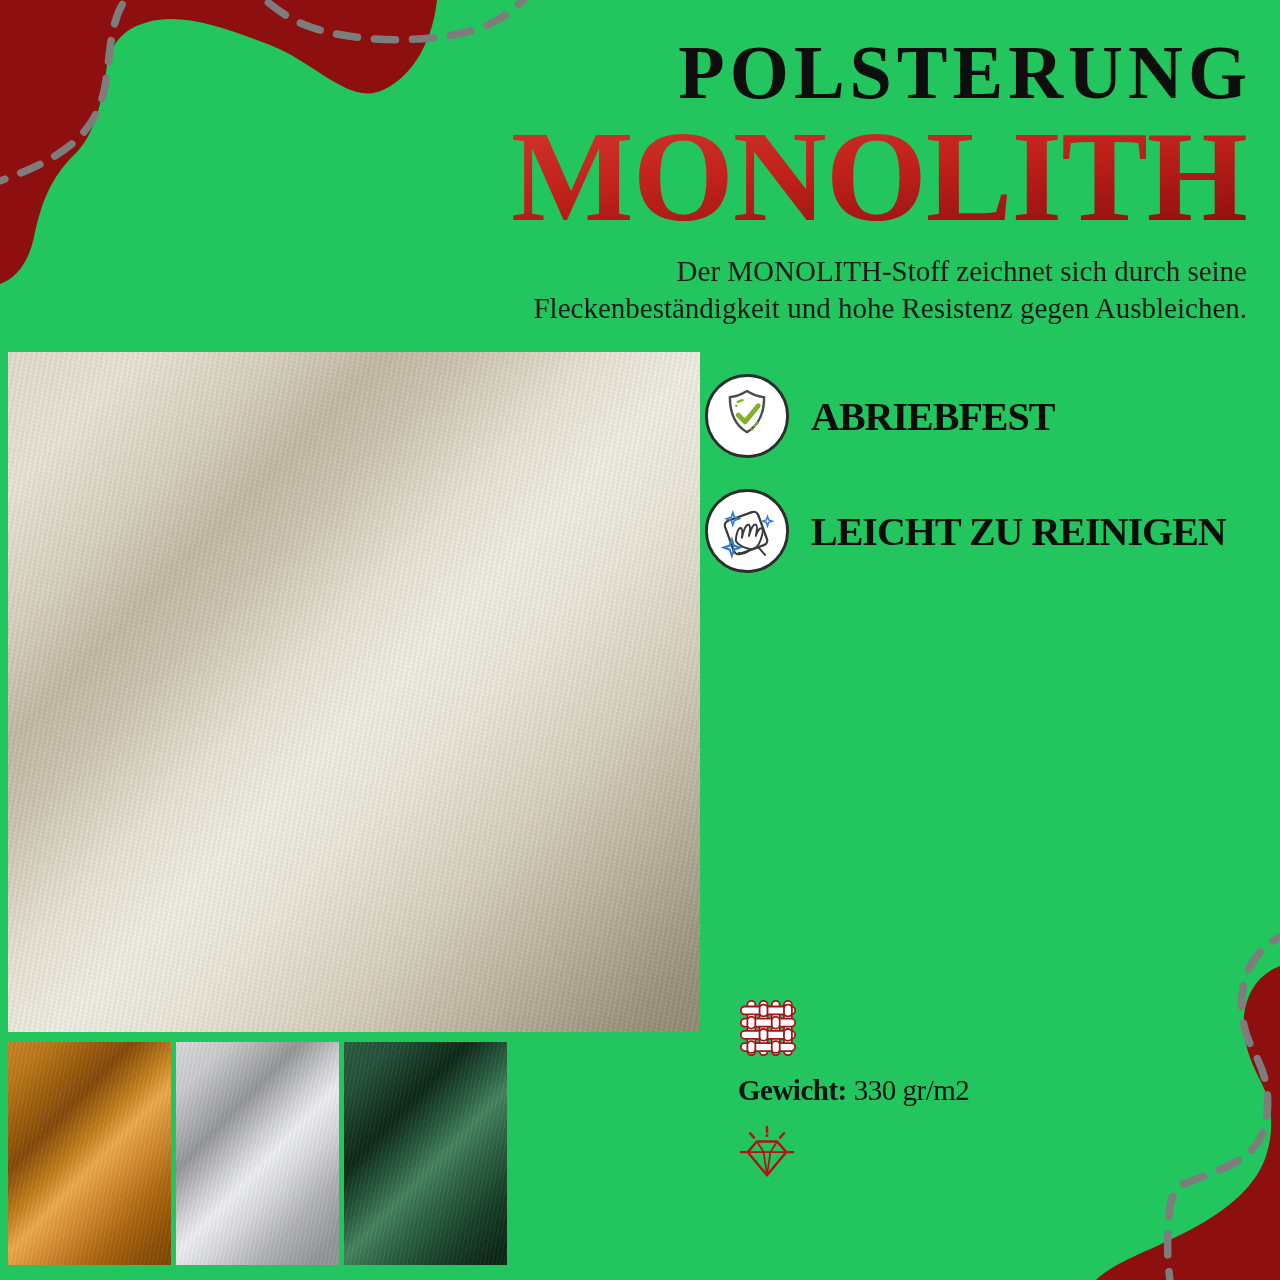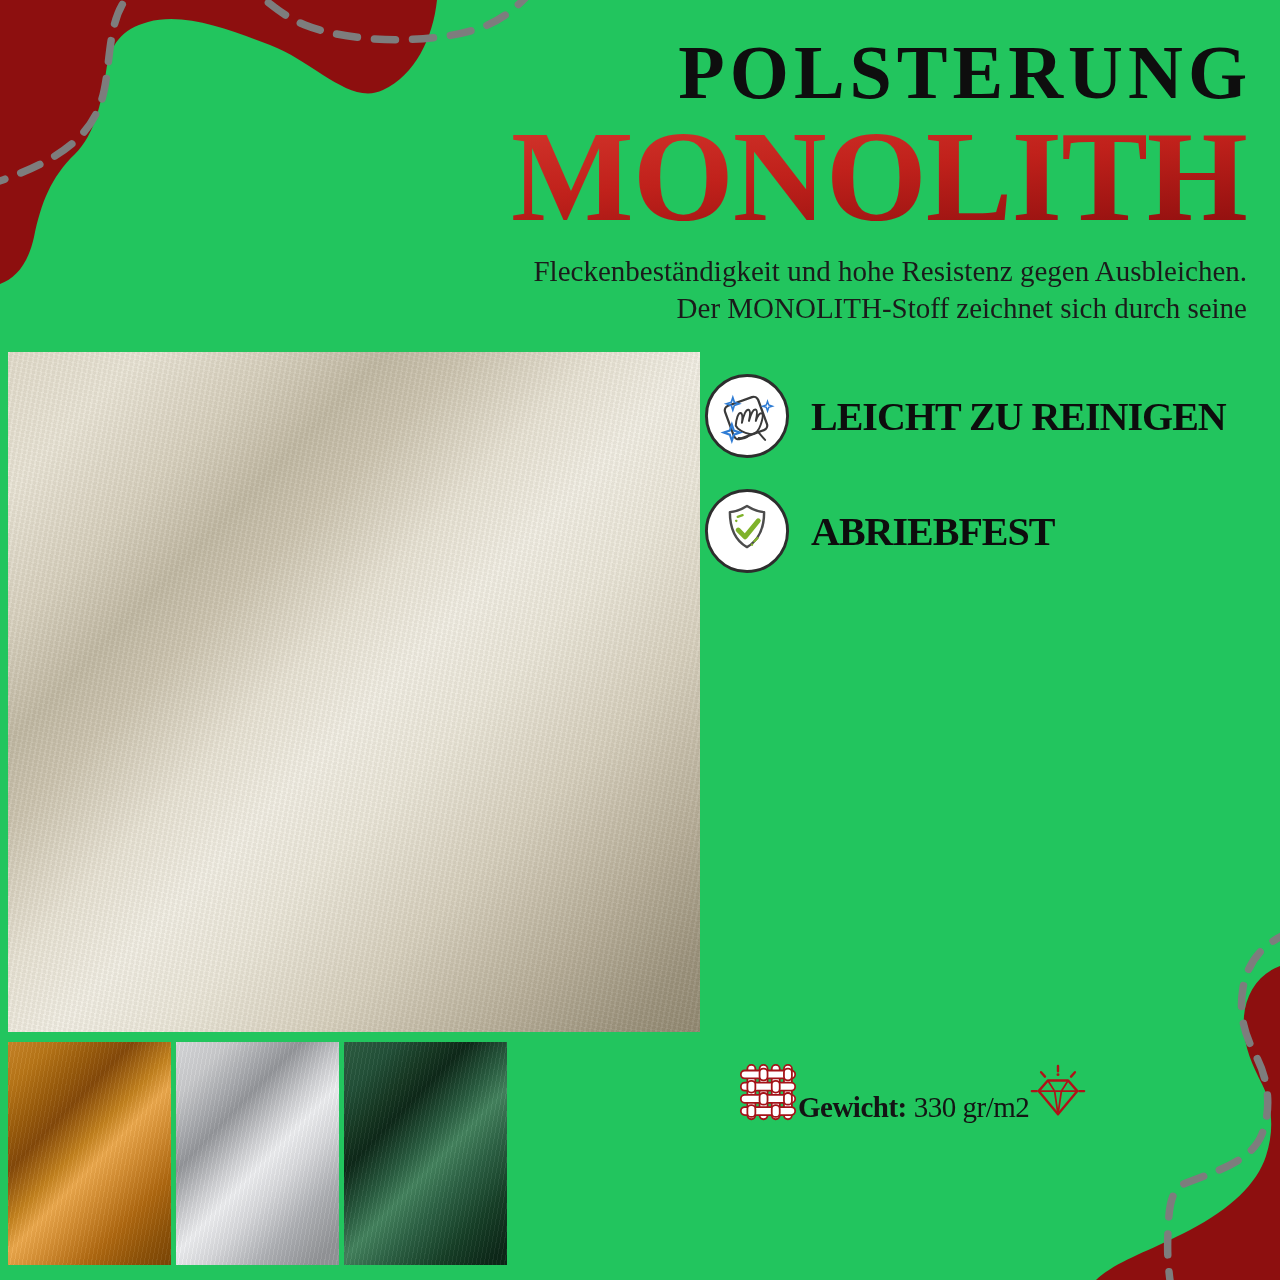--- a/index.html
+++ b/index.html
@@ -51,22 +51,22 @@
         #c4831f 46%,#edaa4e 54%,#d79135 63%,#b06911 77%,#8d5208 90%,#7a4505 100%);}
   .swatch.silver{background:
       repeating-linear-gradient(100deg, rgba(255,255,255,.07) 0 1px, rgba(60,60,65,.05) 1px 4px),
       linear-gradient(134deg,#d9dadc 0%,#cbccce 14%,#a8aaae 26%,#94969a 33%,
         #d0d1d4 46%,#eff0f2 54%,#d9dadd 64%,#b0b2b6 78%,#939598 93%);}
   .swatch.green{background:
       repeating-linear-gradient(100deg, rgba(255,255,255,.05) 0 1px, rgba(0,25,10,.06) 1px 4px),
       linear-gradient(134deg,#2e5f43 0%,#24523a 14%,#163722 26%,#0e2819 33%,
         #2a5d41 46%,#468560 55%,#2d6245 67%,#174028 81%,#0d2718 95%);}
   
-  .specs{position:absolute;left:738px;top:1046px;width:480px;z-index:2;
-         display:flex;flex-direction:row;align-items:flex-end;}
+  .specs{position:absolute;left:738px;top:998px;width:480px;z-index:2;
+         display:flex;flex-direction:column;align-items:flex-start;}
   .spec-icon svg{display:block;}
   .spec-line{font-size:29px;letter-spacing:-0.5px;color:#141414;white-space:nowrap;}
   .spec-line .lbl{font-weight:bold;}
   .spec-line .val{margin-left:7px;}
   .mt14{margin-top:14px;} .mt18{margin-top:18px;} .mt12{margin-top:12px;}
 </style>
 </head>
 <body>
 
 <div id="canvas">
@@ -75,54 +75,54 @@
     <path d="M0 0 L437 0 C433 38 415 75 383 90 C350 106 315 62 270 45 C230 30 185 12 148 22 C122 29 110 44 106 72 C101 104 95 134 75 154 C51 177 41 203 34 237 C28 264 16 278 0 284 Z" fill="#8d0f0f"></path>
     <path d="M-15 186 C40 168 80 148 97 112 C112 82 105 35 122 5 C135 -18 160 -35 195 -32 C250 -28 262 8 305 25 C350 43 430 45 480 28 C515 16 535 -12 560 -45" fill="none" stroke="#7d7d7d" stroke-width="7.5" stroke-linecap="round" stroke-dasharray="21 17"></path>
     <path d="M1280 966 C1258 974 1246 994 1244 1016 C1242 1044 1252 1064 1262 1084 C1273 1106 1274 1132 1266 1156 C1257 1184 1230 1209 1190 1230 C1150 1251 1116 1261 1096 1280 L1280 1280 Z" fill="#8d0f0f"></path>
     <path d="M1292 932 C1268 940 1248 958 1243 988 C1238 1016 1246 1038 1257 1058 C1268 1080 1272 1108 1262 1134 C1252 1160 1220 1170 1186 1183 C1170 1189 1169 1208 1168 1232 C1167 1252 1168 1266 1171 1288" fill="none" stroke="#7d7d7d" stroke-width="7.5" stroke-linecap="round" stroke-dasharray="21 17"></path>
   </svg>
 
   <div class="header">
     <div class="kicker">POLSTERUNG</div>
     <div class="big-title">MONOLITH</div>
     <div class="subtitle">
+      <div>Der MONOLITH-Stoff zeichnet sich durch seine</div>
       <div>Fleckenbeständigkeit und hohe Resistenz gegen Ausbleichen.</div>
-      <div>Der MONOLITH-Stoff zeichnet sich durch seine</div>
     </div>
   </div>
 
   <div class="photo-main"></div>
 
   <div class="features">
+
+    <div class="feature">
+      <span class="fi">
+        <svg viewBox="0 0 90 90">
+          <circle cx="45" cy="45" r="41.5" fill="#fff" stroke="#2d2d2d" stroke-width="3"></circle>
+          <path d="M45 19.5 C51.5 23.5 58.5 25.5 62.5 25.7 C62.5 42 57 54.5 45 61.5 C33 54.5 27.5 42 27.5 25.7 C31.5 25.5 38.5 23.5 45 19.5 Z" fill="none" stroke="#4c4c4c" stroke-width="2.5" stroke-linejoin="round"></path>
+          <path d="M35.5 30.5 L40.5 28.8 M33.9 34.5 L34.1 34.7 M52.5 55.5 L55.8 52.2 M50 58.8 L50.2 59" fill="none" stroke="#7fb22a" stroke-width="2.4" stroke-linecap="round"></path>
+          <path d="M36 44 L43 51 L56.5 34.5" fill="none" stroke="#7fb22a" stroke-width="5" stroke-linecap="round" stroke-linejoin="round"></path>
+        </svg>
+      </span>
+      <span class="flabel">ABRIEBFEST</span>
+    </div>
 
     <div class="feature">
       <span class="fi">
         <svg viewBox="0 0 90 90">
           <circle cx="45" cy="45" r="41.5" fill="#fff" stroke="#2d2d2d" stroke-width="3"></circle>
           <rect x="26" y="29" width="36" height="36" rx="5" fill="none" stroke="#3a3a3a" stroke-width="2.3" transform="rotate(-20 44 47)"></rect>
           <path d="M33.5 55 C34 48 36 41.5 38.5 42 C41 42.5 40.3 48.5 39.8 52 C41.5 44 44 38 46.5 38.6 C49 39.2 48 45.5 47 50 C49 42.5 51.5 37.5 54 38.5 C56.3 39.4 55 45.5 54 50 C56 44.5 58.3 41 60.3 42.5 C62.3 44 60.5 49.5 59 54 C56.8 60.8 53 64.3 47.8 63.4 C42.5 62.5 35.5 59.3 33.5 55 Z" fill="none" stroke="#3a3a3a" stroke-width="2" stroke-linecap="round" stroke-linejoin="round"></path>
           <path d="M56.5 61.5 L63.5 69.5 M47 64.5 C44.5 67.5 40.5 68.5 36.5 67.5" fill="none" stroke="#3a3a3a" stroke-width="2" stroke-linecap="round"></path>
           <path d="M0 -8 L2 -2 L8 0 L2 2 L0 8 L-2 2 L-8 0 L-2 -2 Z" transform="translate(30.5,32.5) scale(0.8)" fill="none" stroke="#2f7cd4" stroke-width="2.2"></path>
           <path d="M0 -8 L2 -2 L8 0 L2 2 L0 8 L-2 2 L-8 0 L-2 -2 Z" transform="translate(66,35) scale(0.62)" fill="none" stroke="#2f7cd4" stroke-width="2.4"></path>
           <path d="M0 -8 L2 -2 L8 0 L2 2 L0 8 L-2 2 L-8 0 L-2 -2 Z" transform="translate(29.5,62) scale(1.05)" fill="none" stroke="#2f7cd4" stroke-width="2"></path>
         </svg>
       </span>
       <span class="flabel">LEICHT ZU REINIGEN</span>
-    </div>
-
-    <div class="feature">
-      <span class="fi">
-        <svg viewBox="0 0 90 90">
-          <circle cx="45" cy="45" r="41.5" fill="#fff" stroke="#2d2d2d" stroke-width="3"></circle>
-          <path d="M45 19.5 C51.5 23.5 58.5 25.5 62.5 25.7 C62.5 42 57 54.5 45 61.5 C33 54.5 27.5 42 27.5 25.7 C31.5 25.5 38.5 23.5 45 19.5 Z" fill="none" stroke="#4c4c4c" stroke-width="2.5" stroke-linejoin="round"></path>
-          <path d="M35.5 30.5 L40.5 28.8 M33.9 34.5 L34.1 34.7 M52.5 55.5 L55.8 52.2 M50 58.8 L50.2 59" fill="none" stroke="#7fb22a" stroke-width="2.4" stroke-linecap="round"></path>
-          <path d="M36 44 L43 51 L56.5 34.5" fill="none" stroke="#7fb22a" stroke-width="5" stroke-linecap="round" stroke-linejoin="round"></path>
-        </svg>
-      </span>
-      <span class="flabel">ABRIEBFEST</span>
     </div>
 
 
 
   </div>
 
   <div class="swatches">
     <div class="swatch caramel"></div>
     <div class="swatch silver"></div>
     <div class="swatch green"></div>

